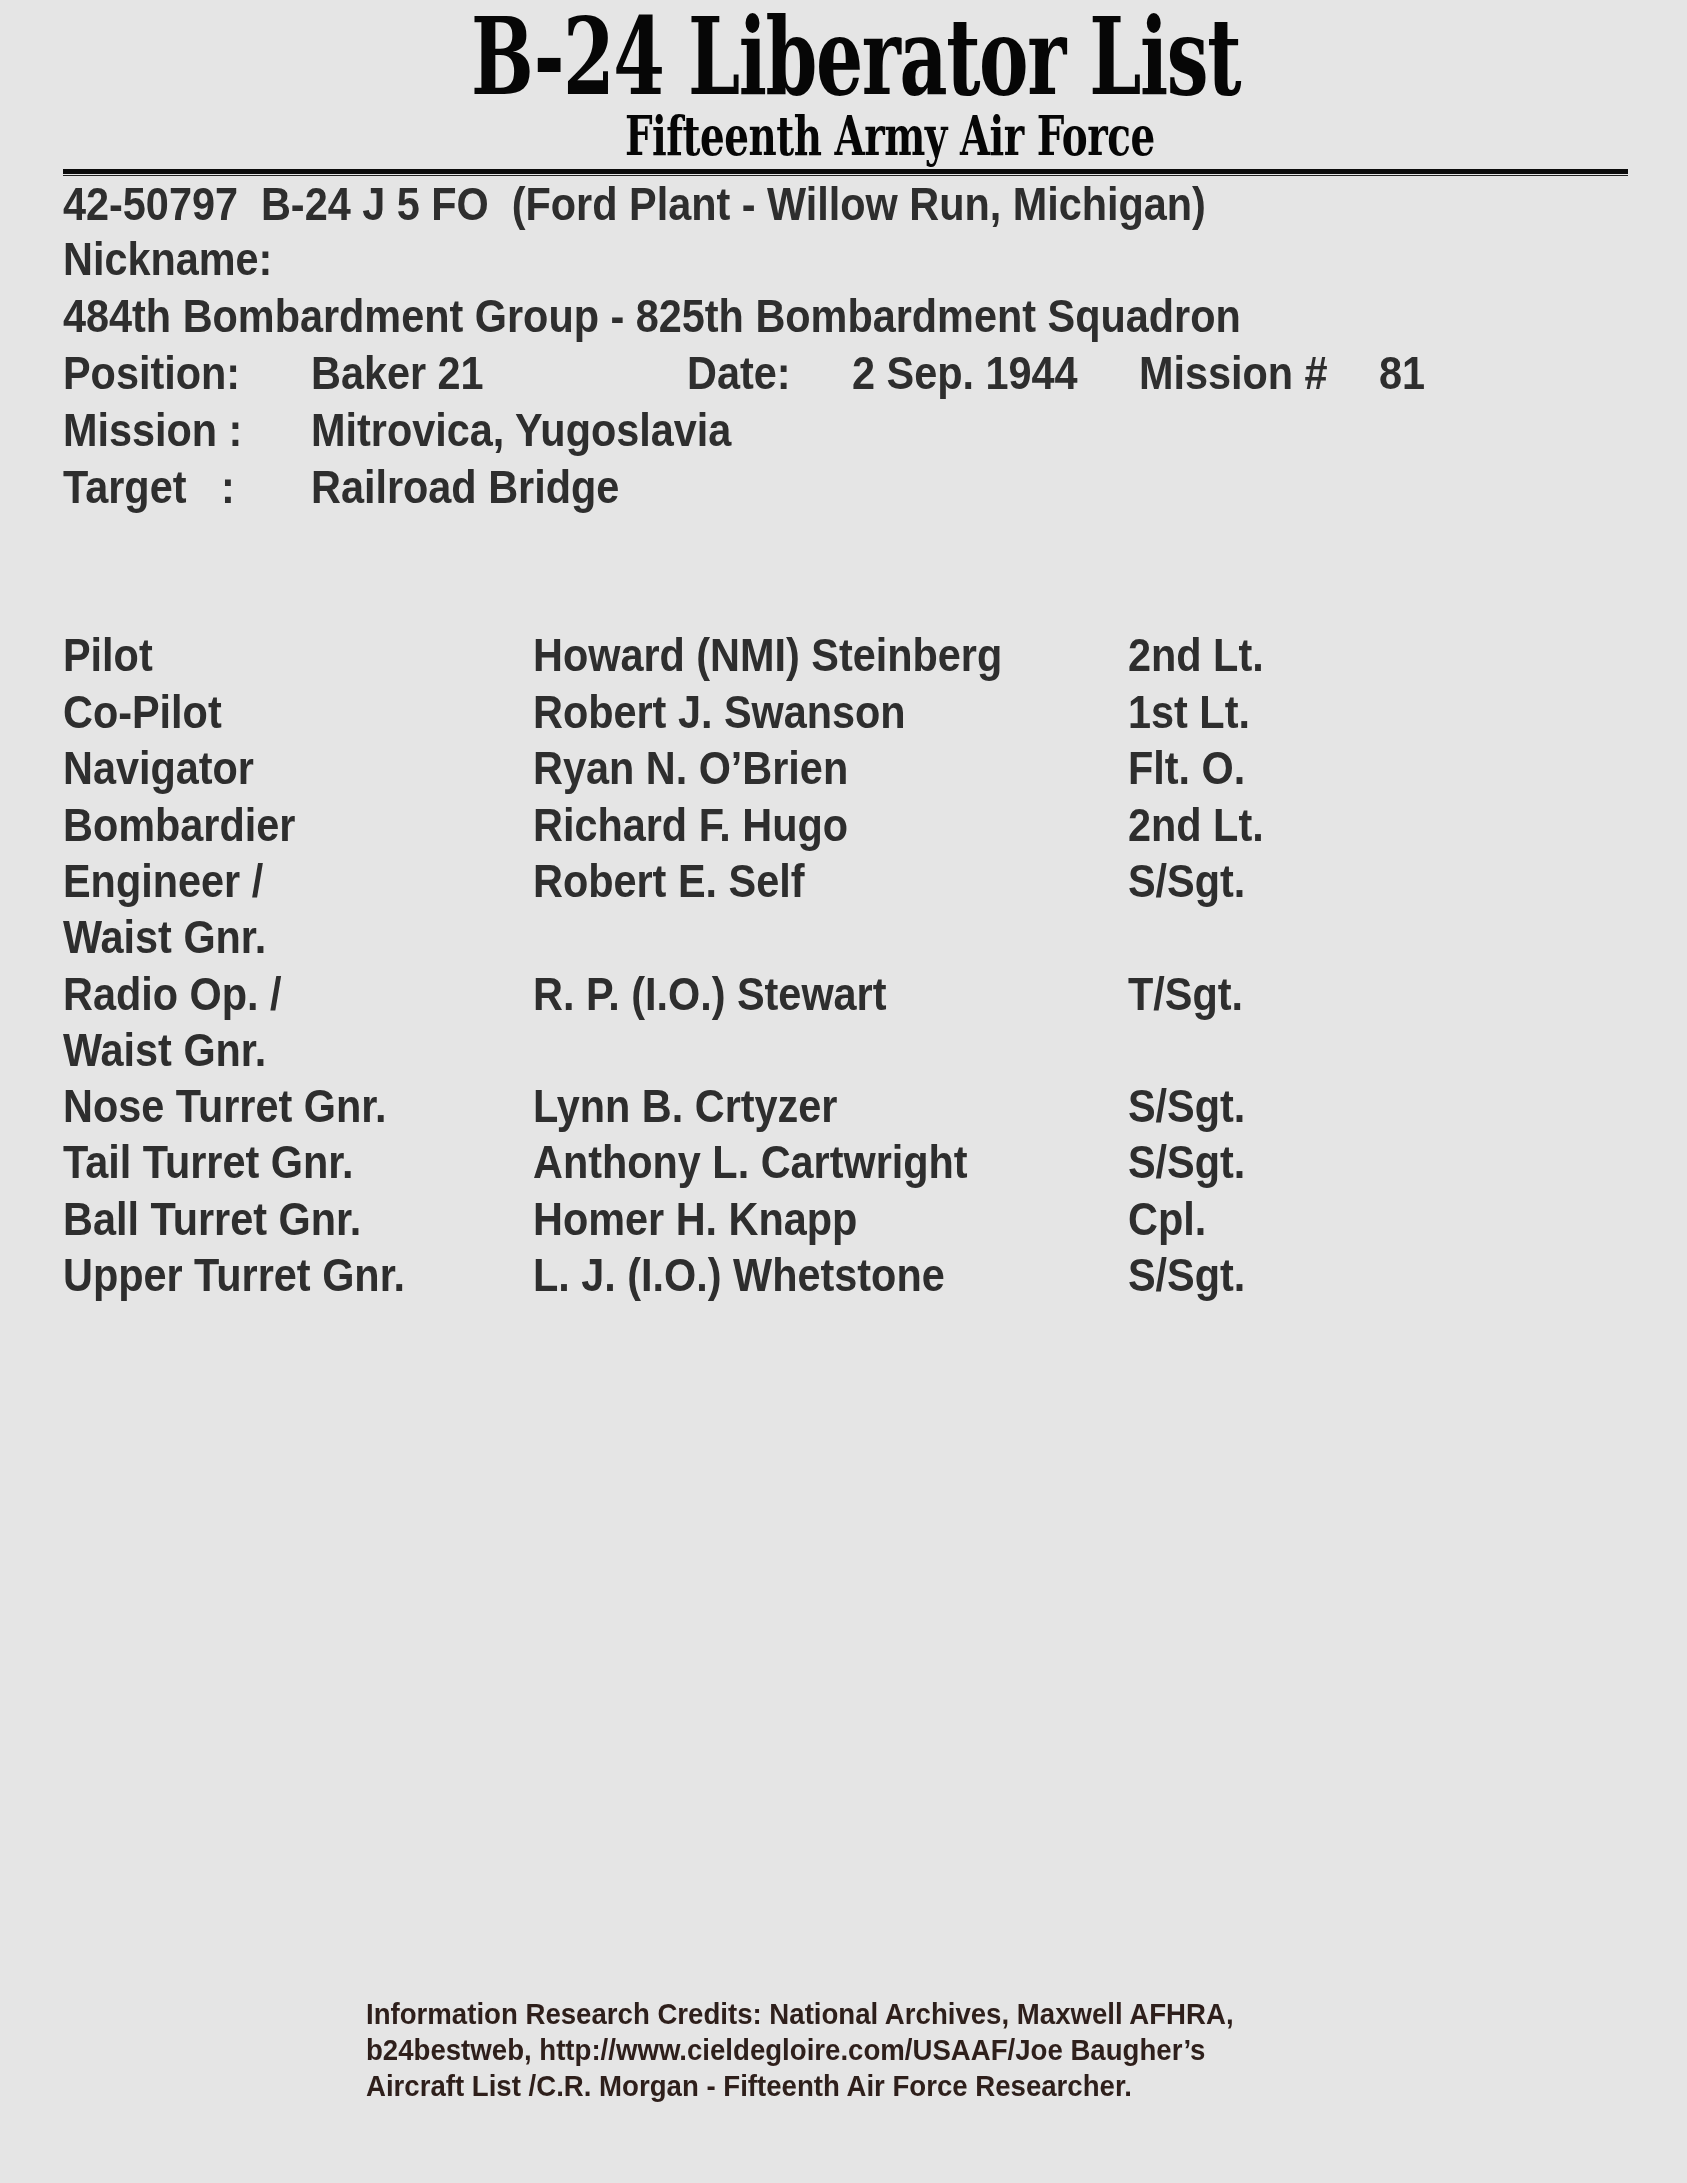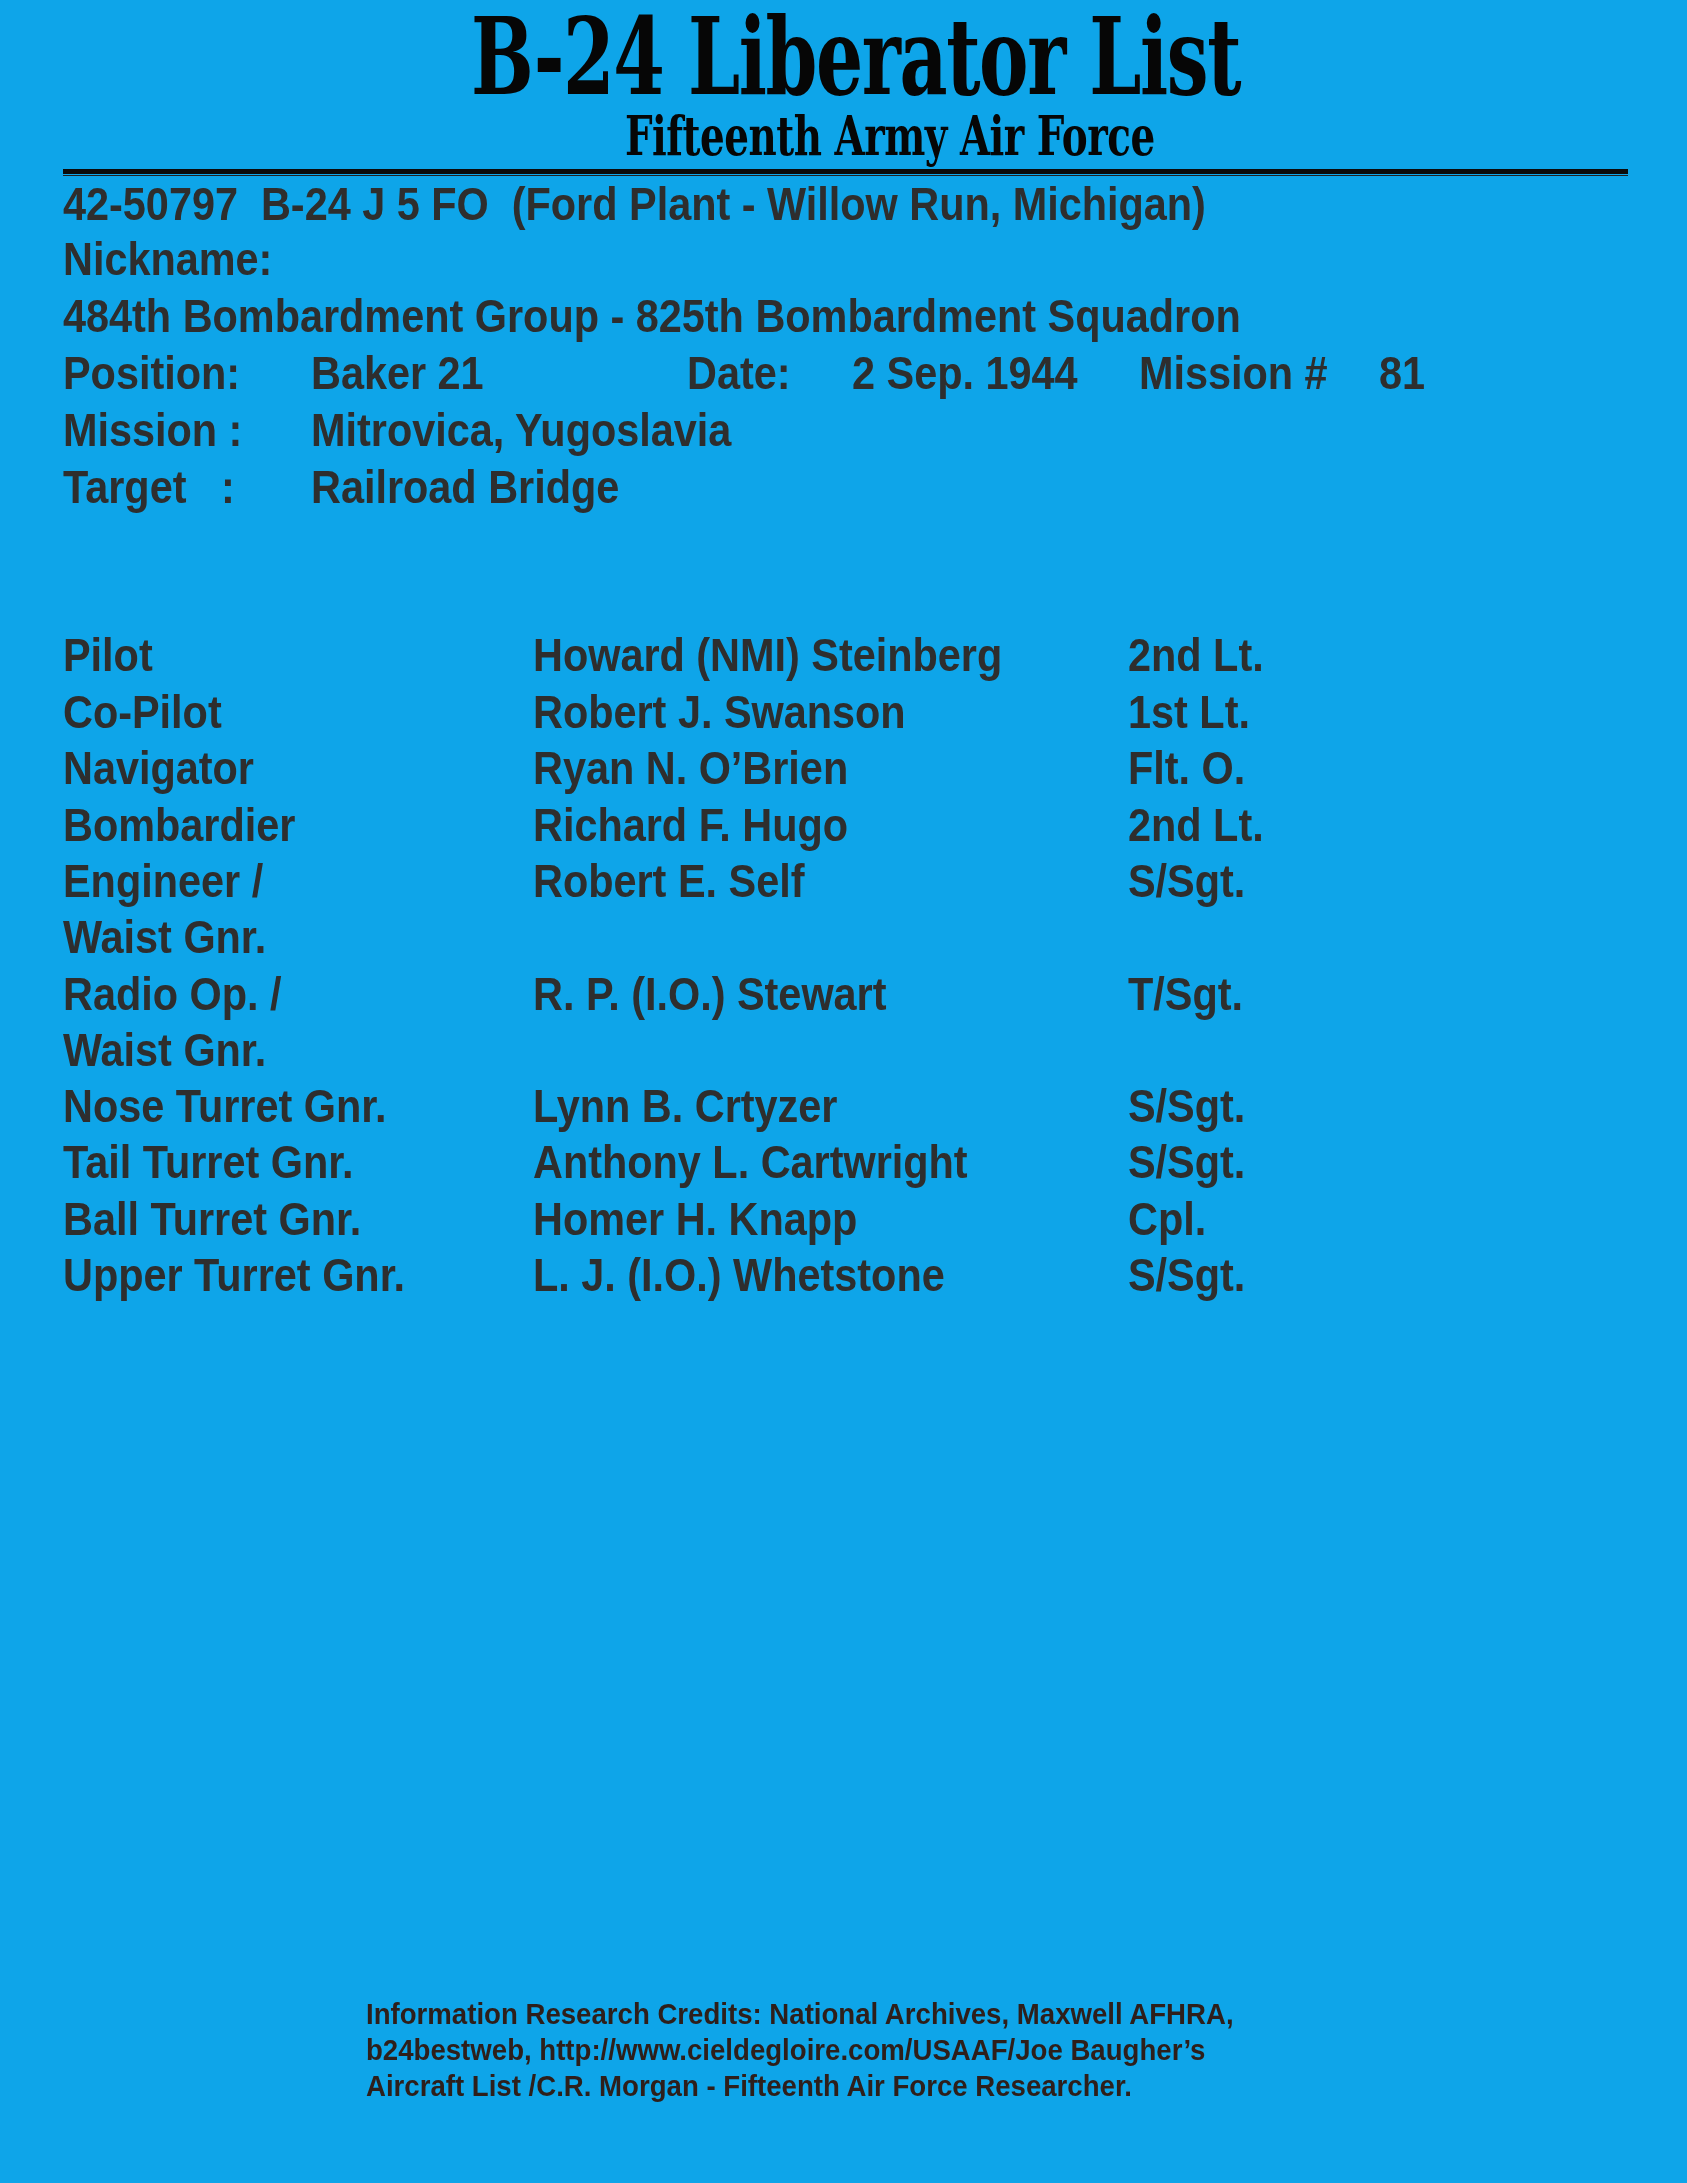--- a/index.html
+++ b/index.html
@@ -1,20 +1,20 @@
 <!DOCTYPE html>
 <html style="font-size:10.6px"><head>
 <meta charset="utf-8">
 <style>
   html, body { margin: 0; padding: 0; background: #ffffff; }
   .page {
     position: relative;
     width: 1687px;
     height: 2183px;
-    background: #0ea5e9;
+    background: #e5e5e5;
     overflow: hidden;
     font-family: "Liberation Sans", "DejaVu Sans", sans-serif;
   }
   .abs { position: absolute; line-height: 1; white-space: pre; }
 
   
   .doc-title {
     top: 4px; left: 471px;
     font-family: "DejaVu Serif", "Liberation Serif", serif;
     font-weight: 700; font-size: 106px; color: #060606;

